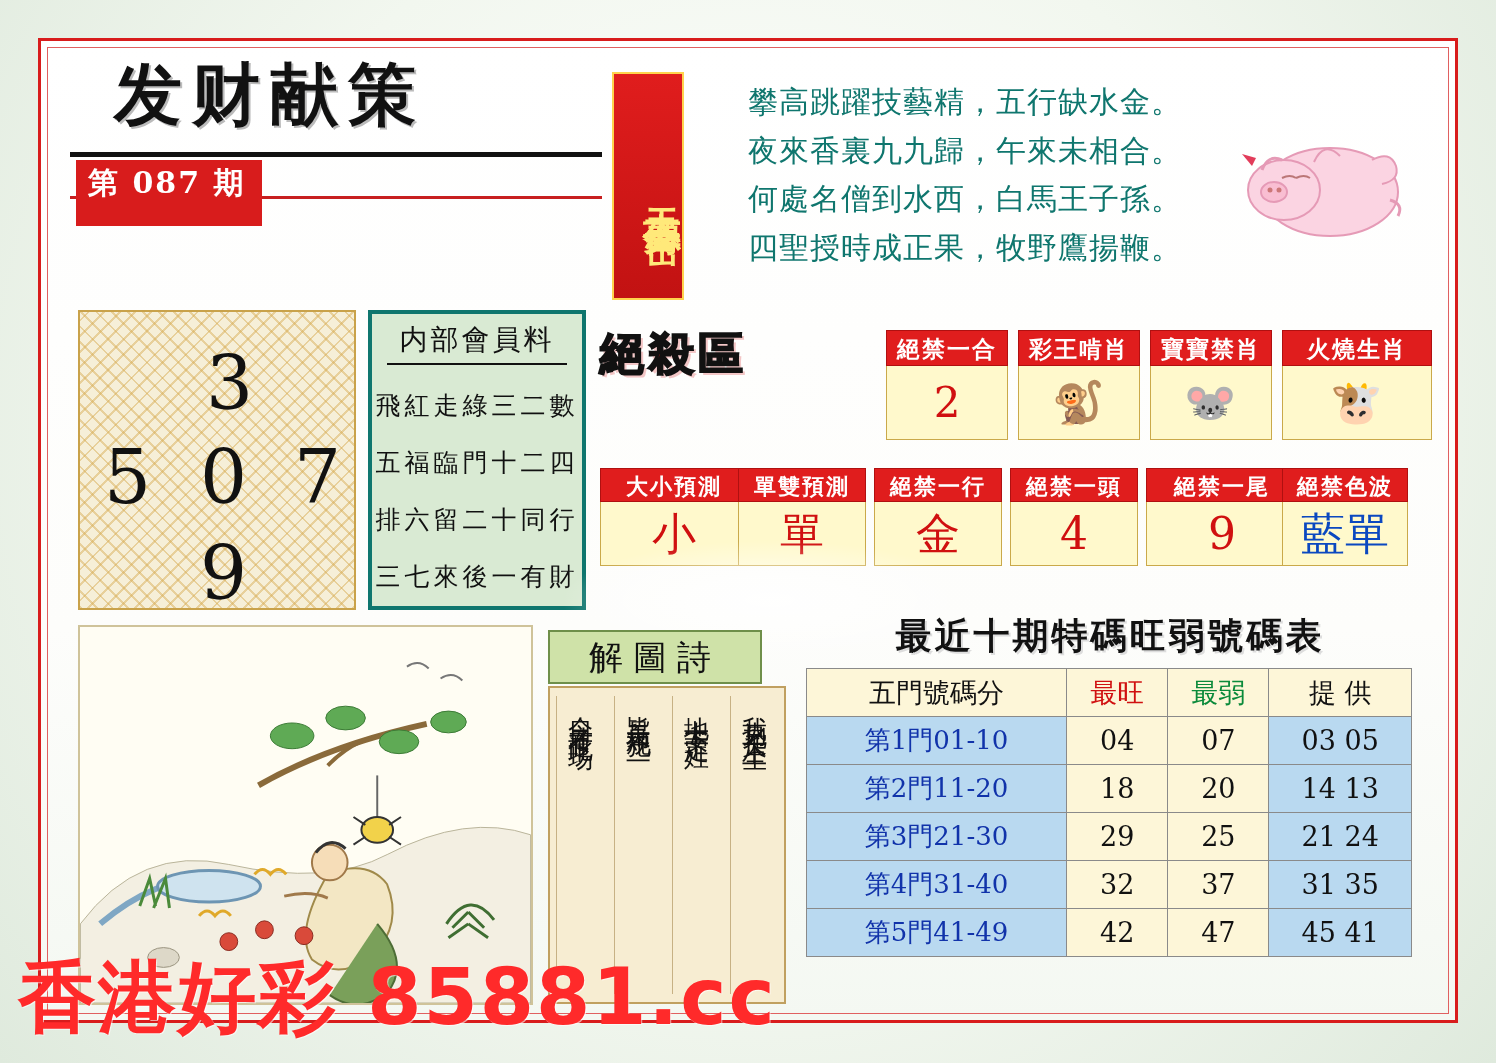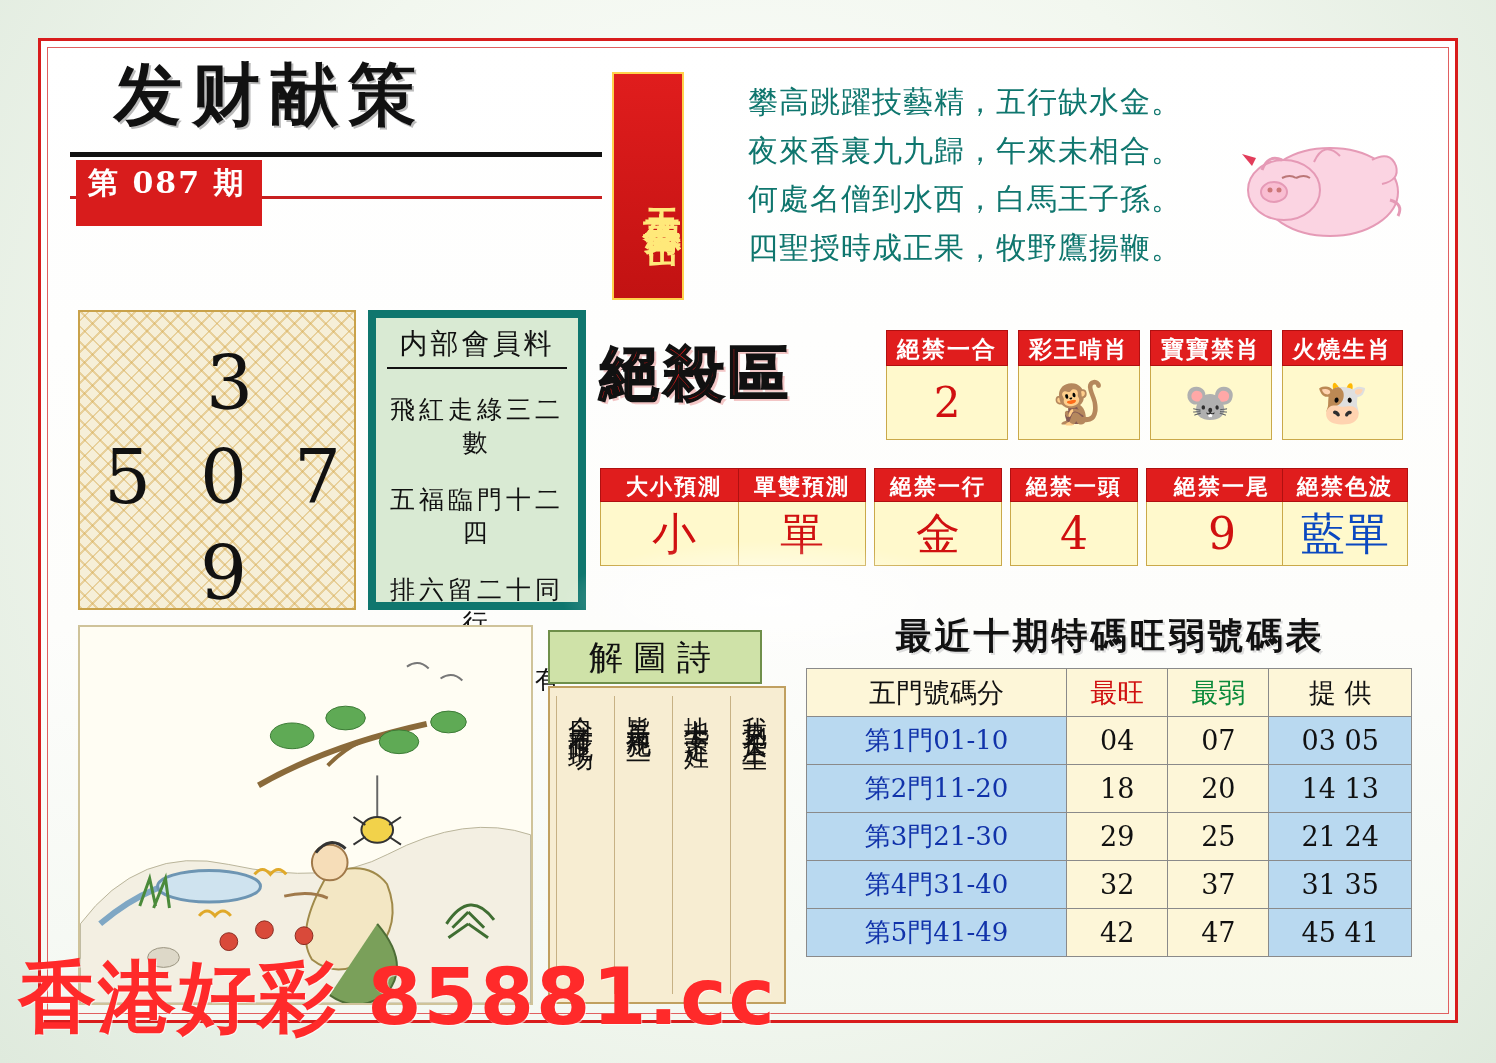--- a/index.html
+++ b/index.html
@@ -97,41 +97,41 @@
     font-weight:normal;
   }
   .n-top  { left:126px; top:28px; }
   .n-left { left:24px;  top:122px; }
   .n-mid  { left:120px; top:122px; }
   .n-right{ left:214px; top:122px; }
   .n-bot  { left:120px; top:218px; }
   
   .memberbox {
     position:absolute; left:368px; top:310px; width:218px; height:300px;
-    border:8px solid #0f766e;
+    border:4px solid #0f766e;
     background:#d9ead3;
     box-sizing:border-box;
     text-align:center;
   }
   .memberbox .mb-title {
     font-family:"DejaVu Serif", serif;
     font-size:28px; color:#111; letter-spacing:3px;
     padding-top:7px;
   }
   .mb-rule { width:180px; height:2px; background:#111; margin:4px auto 0; }
   .memberbox .mb-line {
     font-family:"DejaVu Serif", serif;
     font-size:25px; color:#111; letter-spacing:4px;
     margin-top:24px;
   }
   
   .jsq {
-    position:absolute; left:600px; top:334px;
-    font-family:"DejaVu Serif", serif;
-    font-size:60px; font-weight:bold;
+    position:absolute; left:600px; top:324px;
+    font-family:"DejaVu Serif", serif;
+    font-size:45px; font-weight:bold;
     color:#e31b1b;
     letter-spacing:4px;
     -webkit-text-stroke:2px #111;
     text-shadow:3px 3px 0 #f3c6c6;
   }
   
   .cellbox { position:absolute; box-sizing:border-box; }
   .cell-head {
     background:#e01d1d; color:#fff;
     font-family:"DejaVu Serif", serif;
@@ -150,21 +150,21 @@
     font-family:"DejaVu Serif", serif;
     color:#d01010;
   }
   
   .r1 { top:330px; width:122px; }
   .r1 .cell-head { height:36px; line-height:36px; font-size:23px; }
   .r1 .cell-body { height:74px; line-height:74px; font-size:42px; }
   .r1a { left:886px; }
   .r1b { left:1018px; }
   .r1c { left:1150px; }
-  .r1d { left:1282px; width:121px;}
+  .r1d { left:1282px; width:150px;}
   
   .r2 { top:468px; }
   .r2 .cell-head { height:34px; line-height:34px; font-size:22px; }
   .r2 .cell-body { height:64px; line-height:64px; font-size:44px; }
   .r2a { left:600px; width:148px; }
   .r2b { left:738px; width:128px; }
   .r2c { left:874px; width:128px; }
   .r2d { left:1010px; width:128px; }
   .r2e { left:1146px; width:152px; }
   .r2f { left:1282px; width:126px; }

